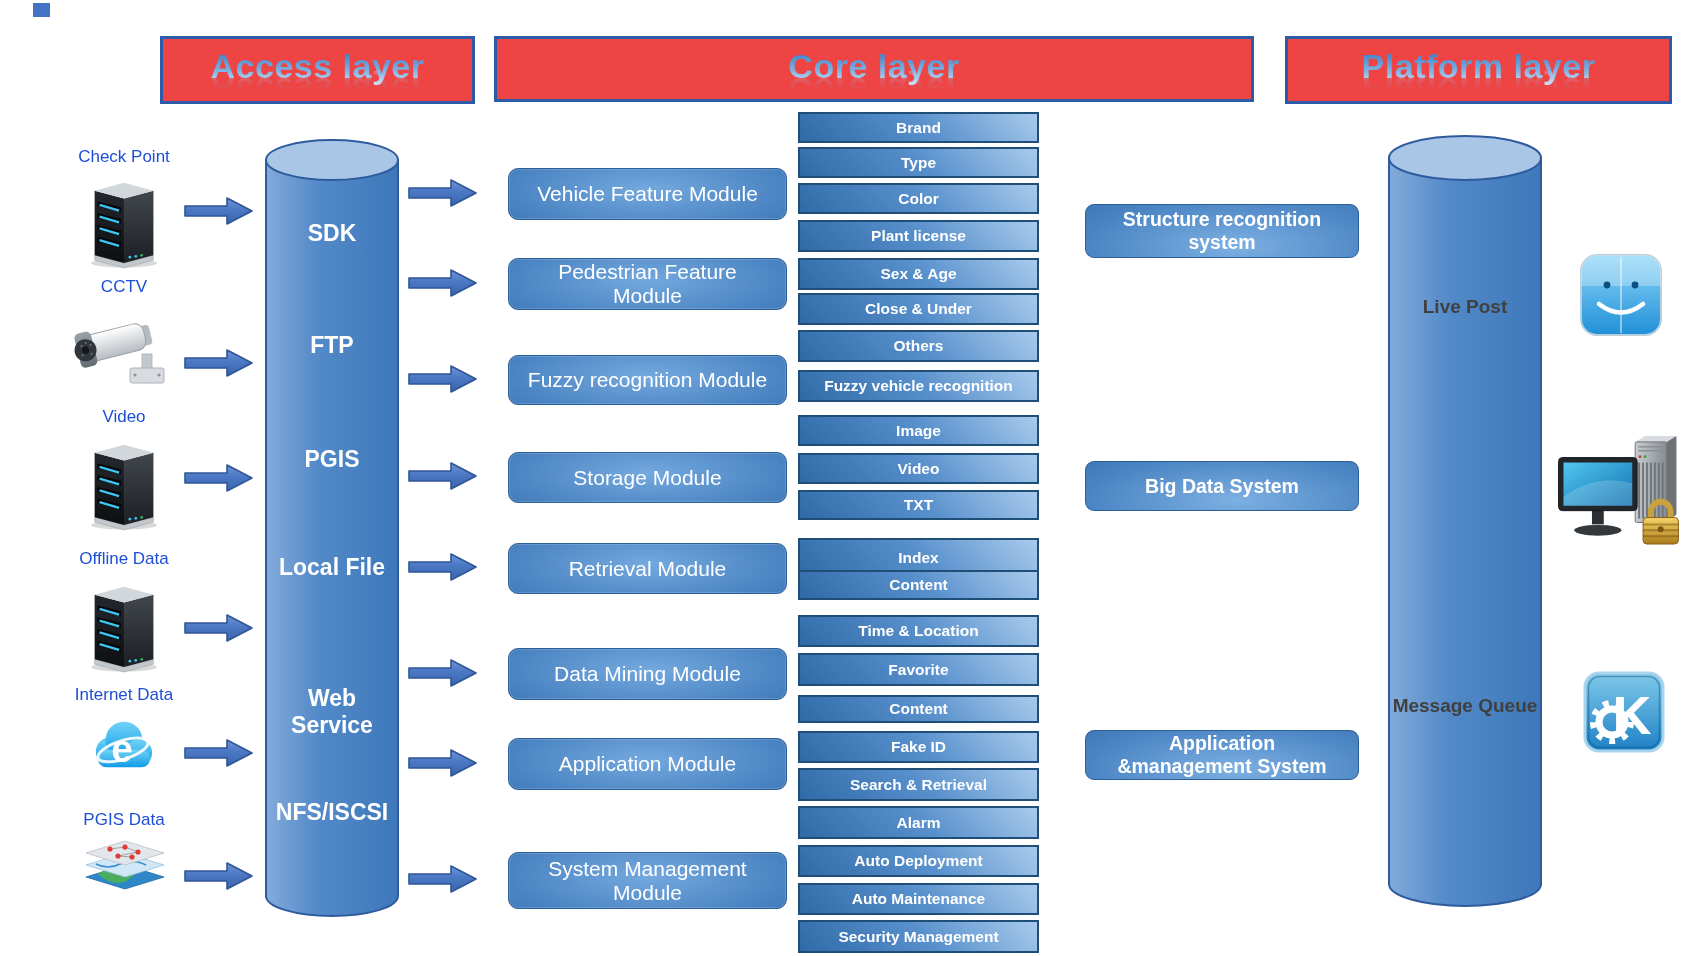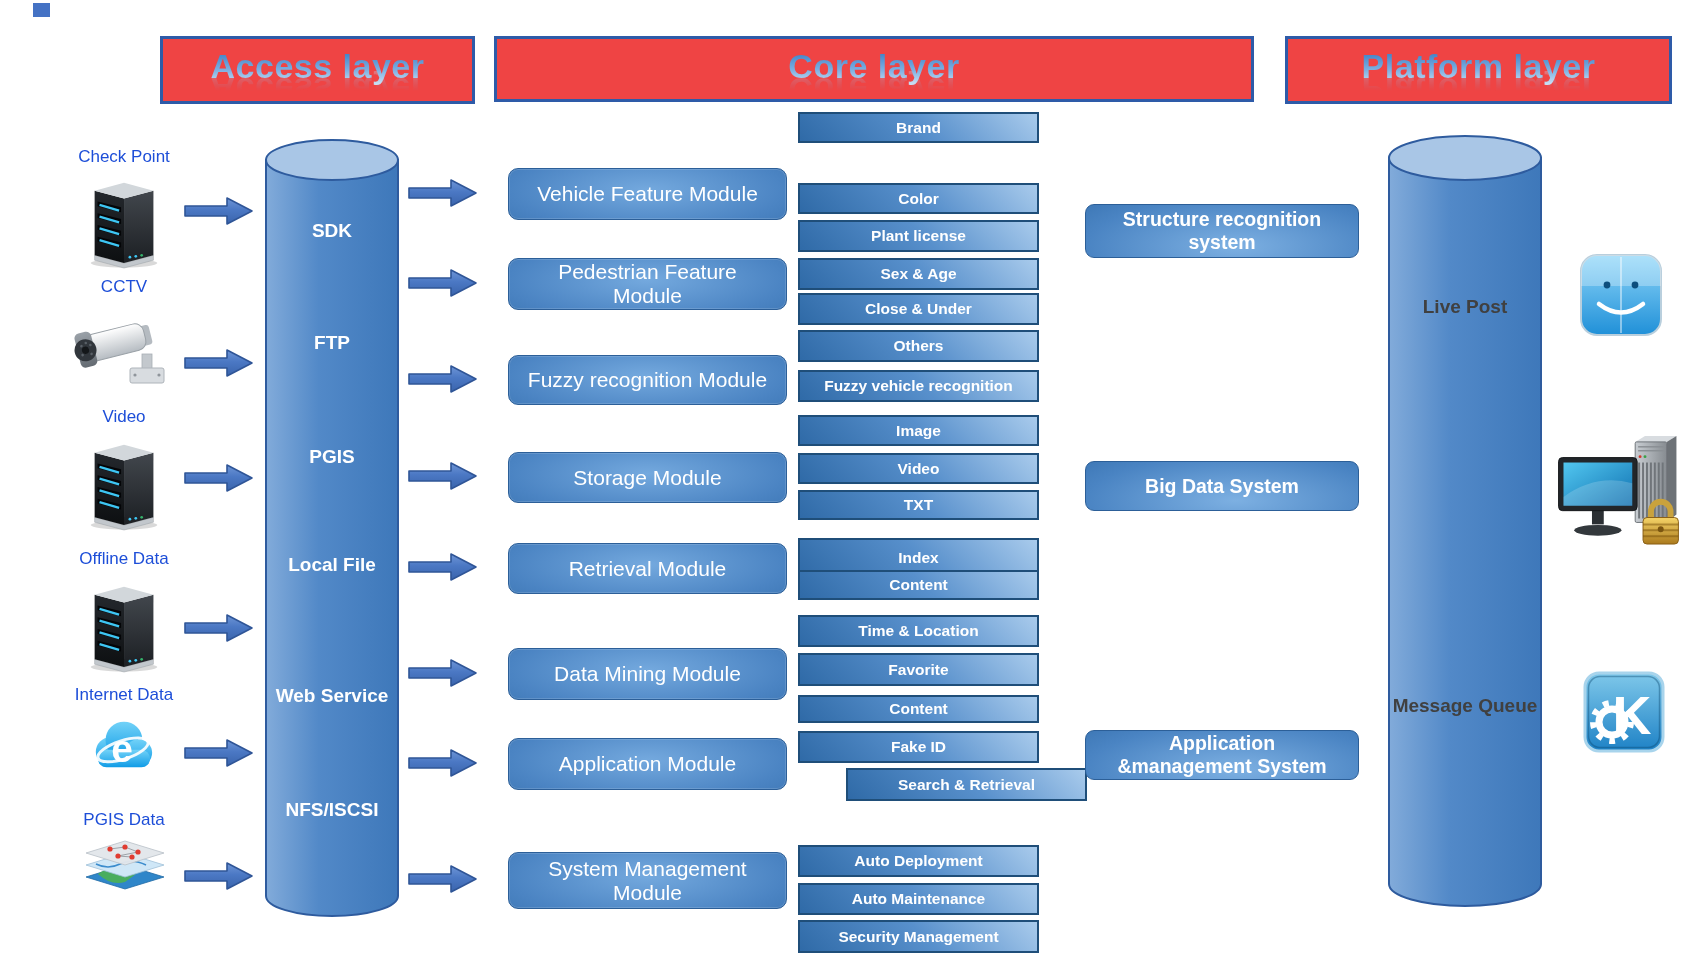--- a/index.html
+++ b/index.html
@@ -14,21 +14,21 @@
   }
   .hdr span {
     font-size:34px; font-weight:bold; letter-spacing:.5px; margin-top:8px;
     background:linear-gradient(#3f83c9 15%, #7fb1e2 60%, #c9dff4 95%);
     -webkit-background-clip:text; background-clip:text; color:transparent;
     -webkit-box-reflect: below -16px linear-gradient(transparent 45%, rgba(0,0,0,.35));
   }
   .src-label { position:absolute; left:34px; width:180px; text-align:center; color:#1d4ed8; font-size:17px; }
   .icon { position:absolute; }
   .arrow { position:absolute; width:70px; height:30px; }
-  .proto { position:absolute; left:264px; width:136px; text-align:center; color:#fff; font-weight:bold; font-size:19px; }
+  .proto { position:absolute; left:264px; width:136px; text-align:center; color:#fff; font-weight:bold; font-size:23px; }
   .module {
     position:absolute; left:508px; width:277px; border-radius:10px;
     background: radial-gradient(ellipse 95% 150% at 50% 42%, #74a9de 0%, #4b84c3 52%, #2c66a3 100%);
     border:1px solid #2c5f98; color:#fff; font-size:21px; line-height:1.12;
     display:flex; align-items:center; justify-content:center; text-align:center;
     white-space:pre-line; box-shadow: inset 0 0 0 1px rgba(255,255,255,.14);
   }
   .feature {
     position:absolute; left:798px; width:241px;
     background: linear-gradient(225deg, #a9cbec 0%, #5890cc 48%, #2f6aa7 100%);
@@ -292,36 +292,38 @@
     <div class="module" style="top: 738px; height: 50px;">Application  Module</div>
     <div class="arrow" style="left: 408px; top: 748px;"><svg width="100%" height="100%" viewBox="0 0 70 30">
         <polygon points="1,10 43,10 43,2 68,15 43,28 43,20 1,20" fill="url(#agrad)" stroke="#2F5597" stroke-width="1.6" stroke-linejoin="round"></polygon>
       </svg></div>
     <div class="module" style="top: 852px; height: 55px;">System Management
 Module</div>
     <div class="arrow" style="left: 408px; top: 864px;"><svg width="100%" height="100%" viewBox="0 0 70 30">
         <polygon points="1,10 43,10 43,2 68,15 43,28 43,20 1,20" fill="url(#agrad)" stroke="#2F5597" stroke-width="1.6" stroke-linejoin="round"></polygon>
       </svg></div>
     <div class="feature" style="top: 112px; height: 31px;">Brand</div>
+    <div class="feature" style="top: 147px; height: 31px;">Type</div>
     <div class="feature" style="top: 183px; height: 31px;">Color</div>
     <div class="feature" style="top: 220px; height: 32px;">Plant license</div>
     <div class="feature" style="top: 258px; height: 32px;">Sex &amp; Age</div>
     <div class="feature" style="top: 293px; height: 32px;">Close &amp; Under</div>
     <div class="feature" style="top: 330px; height: 32px;">Others</div>
     <div class="feature" style="top: 370px; height: 32px;">Fuzzy vehicle recognition</div>
     <div class="feature" style="top: 415px; height: 31px;">Image</div>
     <div class="feature" style="top: 453px; height: 31px;">Video</div>
     <div class="feature" style="top: 490px; height: 30px;">TXT</div>
     <div class="feature" style="top: 538px; height: 40px;">Index</div>
     <div class="feature" style="top: 570px; height: 30px;">Content</div>
     <div class="feature" style="top: 615px; height: 32px;">Time &amp; Location</div>
     <div class="feature" style="top: 653px; height: 33px;">Favorite</div>
     <div class="feature" style="top: 695px; height: 28px;">Content</div>
     <div class="feature" style="top: 731px; height: 32px;">Fake ID</div>
-    <div class="feature" style="top: 768px; height: 33px; margin-left: 48px;">Search &amp; Retrieval</div>
+    <div class="feature" style="top: 768px; height: 33px;">Search &amp; Retrieval</div>
+    <div class="feature" style="top: 806px; height: 33px;">Alarm</div>
     <div class="feature" style="top: 845px; height: 32px;">Auto Deployment</div>
     <div class="feature" style="top: 883px; height: 32px;">Auto Maintenance</div>
     <div class="feature" style="top: 920px; height: 33px;">Security Management</div>
     <div class="sysbox" style="top: 204px; height: 52px;">Structure recognition
 system</div>
     <div class="sysbox" style="top: 461px; height: 48px;">Big Data System</div>
     <div class="sysbox" style="top: 730px; height: 48px;">Application
 &amp;management System</div>
     <div class="icon" style="left: 1578px; top: 252px; width: 86px; height: 86px;"><svg width="100%" height="100%" viewBox="0 0 86 86">
         <rect x="3" y="3" width="80" height="80" rx="16" fill="url(#fnd)" stroke="#b9cfdd" stroke-width="2"></rect>

